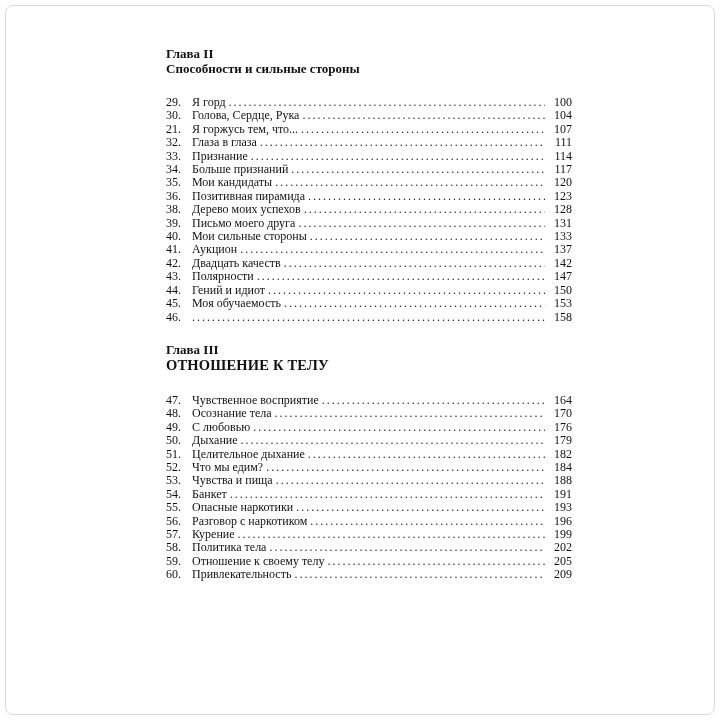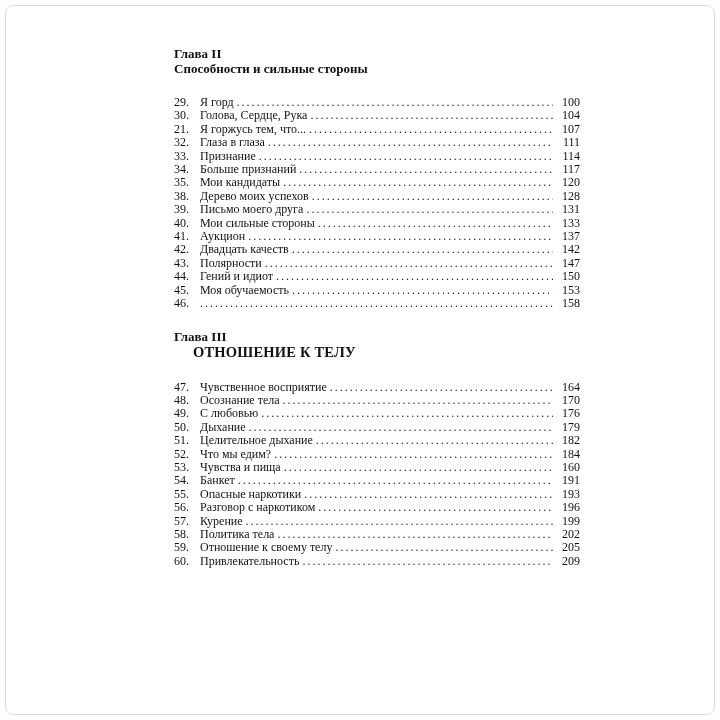--- a/index.html
+++ b/index.html
@@ -20,42 +20,41 @@
   }
   .page-border {
     position: absolute;
     inset: 5px;
     border: 1px solid #d9d9d9;
     border-radius: 8px;
     pointer-events: none;
   }
   .content {
     position: absolute;
-    left: 174px;
+    left: 166px;
     top: 46px;
     width: 406px;
   }
   .chapter-head {
     margin-bottom: 20px;
   }
   .chapter-line1 {
     font-weight: bold;
     font-size: 13px;
     line-height: 15px;
   }
   .chapter-line2 {
     font-weight: bold;
     font-size: 13px;
     line-height: 15px;
   }
   .chapter-line2.caps {
     font-size: 14.5px;
     line-height: 17px;
     letter-spacing: 0.2px;
-    margin-left: 19px;
   }
   .toc-section + .toc-section {
     margin-top: 18px;
   }
   .entries { }
   .toc-row {
     display: flex;
     align-items: flex-end;
     font-size: 12px;
     line-height: 13.4px;
@@ -142,20 +141,26 @@
     <span class="pageno">117</span>
   </div>
 
   <div class="toc-row">
     <span class="num">35.</span>
     <span class="title">Мои кандидаты</span>
     <span class="leader"></span>
     <span class="pageno">120</span>
   </div>
 
+  <div class="toc-row">
+    <span class="num">36.</span>
+    <span class="title">Позитивная пирамида</span>
+    <span class="leader"></span>
+    <span class="pageno">123</span>
+  </div>
 
 
   <div class="toc-row">
     <span class="num">38.</span>
     <span class="title">Дерево моих успехов</span>
     <span class="leader"></span>
     <span class="pageno">128</span>
   </div>
 
   <div class="toc-row">
@@ -260,21 +265,21 @@
     <span class="num">52.</span>
     <span class="title">Что мы едим?</span>
     <span class="leader"></span>
     <span class="pageno">184</span>
   </div>
 
   <div class="toc-row">
     <span class="num">53.</span>
     <span class="title">Чувства и пища</span>
     <span class="leader"></span>
-    <span class="pageno">160</span>
+    <span class="pageno">188</span>
   </div>
 
   <div class="toc-row">
     <span class="num">54.</span>
     <span class="title">Банкет</span>
     <span class="leader"></span>
     <span class="pageno">191</span>
   </div>
 
   <div class="toc-row">

